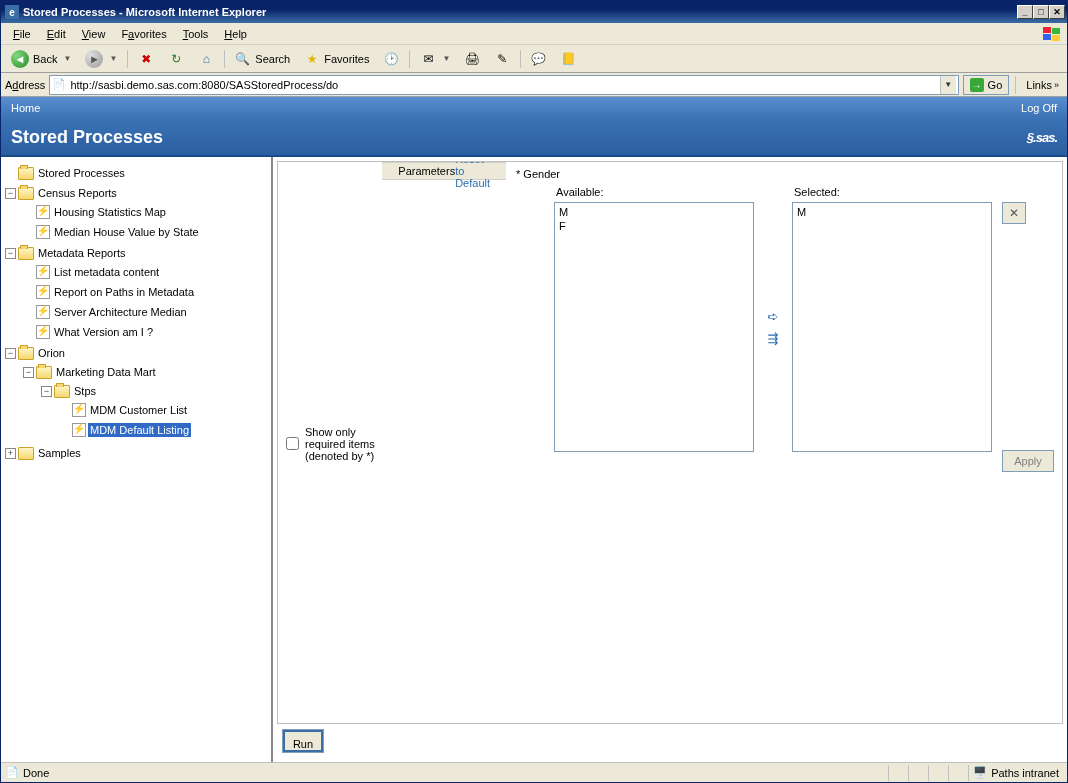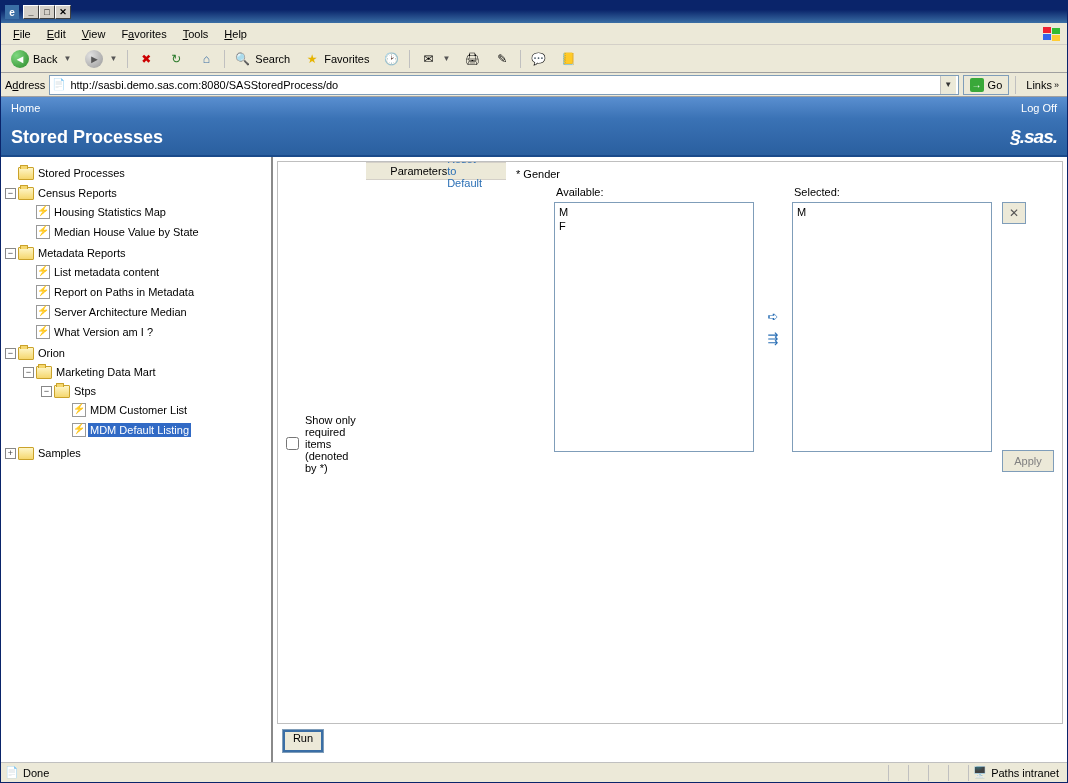--- a/index.html
+++ b/index.html
@@ -108,21 +108,21 @@
   height: 22px; display: flex; align-items: center; justify-content: space-between;
   padding: 0 10px; font-size: 11px;
   background: linear-gradient(to bottom, #5a8fd0, #3a72b5);
 }
 .sas-header .hdr-main {
   height: 38px; display: flex; align-items: center; justify-content: space-between;
   padding: 0 10px; font-size: 18px; font-weight: bold;
   background: linear-gradient(to bottom, #3a72b5, #2a5f9f);
   border-bottom: 2px solid #1a4a8a;
 }
-.sas-logo { font-size: 19px; font-weight: bold; font-style: italic; letter-spacing:-1px;}
+.sas-logo { font-size: 13px; font-weight: bold; font-style: italic; letter-spacing:-1px;}
 
 .body-area {
   flex: 1; display: flex; overflow: hidden;
   background: #fff;
 }
 .tree-panel {
   width: 272px; border-right: 2px solid #8a8a8a;
   background: #fff; overflow: auto; padding: 6px 2px;
   position: relative;
 }
@@ -147,21 +147,21 @@
   flex: 1; border: 1px solid #bfbfbf;
   display: flex; flex-direction: row;
   overflow: hidden;
   position: relative;
 }
 .req-row { padding: 4px 4px 2px 8px; display: flex; align-items:center; gap: 6px; }
 .req-row input { margin:0; }
 .params-bar {
   height: 18px; background: #ece9d8;
   display: flex; justify-content: space-between; align-items: center;
-  padding: 0 24px; border-top:1px solid #d4d0c8; border-bottom:1px solid #d4d0c8;
+  padding: 0 16px; border-top:1px solid #d4d0c8; border-bottom:1px solid #d4d0c8;
 }
 .reset-link { color:#2a6fb5; }
 .param-body { padding: 4px 8px; }
 .param-label { font-size: 11px; padding: 2px 0 4px 2px; }
 .dual-list { display: flex; align-items: flex-start; gap: 10px; padding-left: 40px; }
 .dl-col { display: flex; flex-direction: column; }
 .dl-col .dl-title { font-size: 11px; padding: 2px 0 4px 2px; }
 .listbox {
   width: 200px; height: 250px;
   border: 1px solid #7f9db9; background:#fff;
@@ -182,21 +182,21 @@
   border: 1px solid #7f9db9; background:#ece9d8;
   display:flex; align-items:center; justify-content:center;
   font-size:11px; color:#808080;
 }
 .run-row { padding: 6px; }
 .run-btn {
   width:40px; height:22px;
   border: 2px solid #3a6ea5;
   outline: 1px solid #7f9db9;
   background: #ece9d8;
-  display:flex; align-items:flex-start; justify-content:center;
+  display:flex; align-items:flex-end; justify-content:center;
   font-size:11px;
 }
 
 .statusbar {
   height: 20px; background:#ece9d8;
   border-top: 1px solid #c0c0c0;
   display:flex; align-items:center; justify-content:space-between;
   font-size:11px; padding: 0 4px;
 }
 .status-left { display:flex; align-items:center; gap:4px;}
@@ -205,20 +205,21 @@
 .status-cell.small { width:18px; }
 .ie-small-icon { width:14px;height:14px; display:flex;align-items:center;justify-content:center;font-size:11px;color:#3a6ea5;}
 </style>
 </head>
 <body>
 
 <div class="window">
 
   <div class="titlebar">
     <div class="title-icon">e</div>
+    <div class="title-text">Stored Processes - Microsoft Internet Explorer</div>
     <div class="win-btns">
       <div class="win-btn">_</div>
       <div class="win-btn">□</div>
       <div class="win-btn">✕</div>
     </div>
   </div>
 
   <div class="menubar">
     <div class="menus">
       <div class="menu-item"><span class="ul">F</span><span>ile</span></div>

